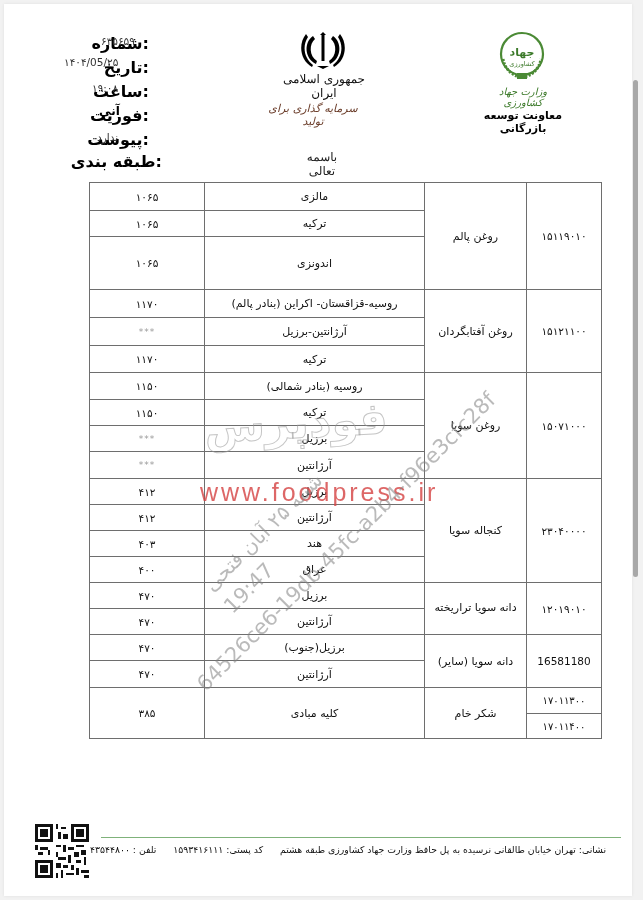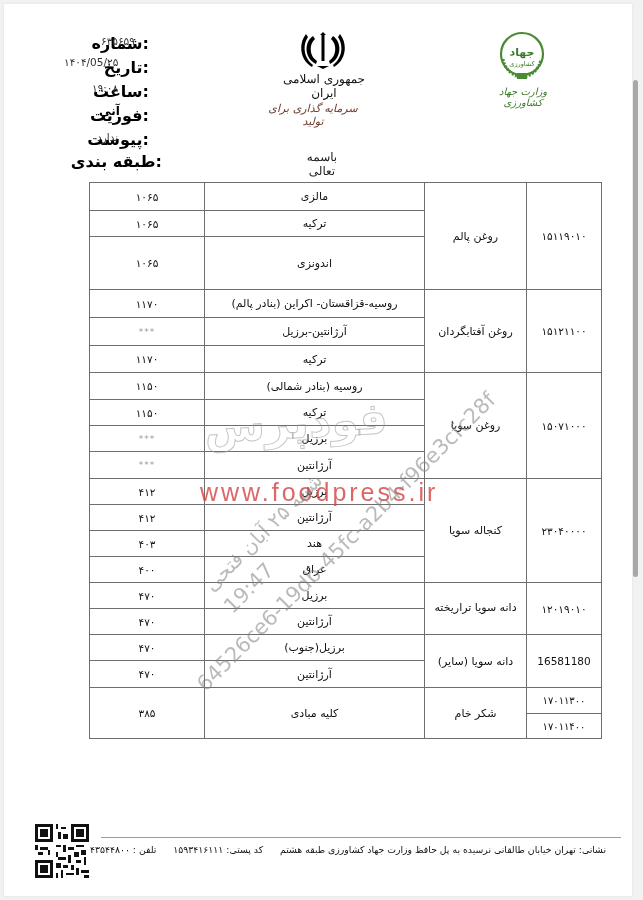--- a/index.html
+++ b/index.html
@@ -83,20 +83,21 @@
   <div class="besmeh">باسمه تعالی</div>
 
   <svg class="logo" viewBox="0 0 54 54">
     <circle cx="27" cy="25" r="21" fill="none" stroke="#4b8a35" stroke-width="2.2"></circle>
     <path d="M8 30 C10 42 20 48 27 48 C34 48 44 42 46 30" fill="none" stroke="#4b8a35" stroke-width="3" stroke-dasharray="2 1.5"></path>
     <rect x="22" y="44" width="10" height="6" fill="#4b8a35"></rect>
     <text x="27" y="27" text-anchor="middle" font-family="DejaVu Sans, sans-serif" font-size="11" font-weight="bold" fill="#3c7a2a">جهاد</text>
     <text x="27" y="37" text-anchor="middle" font-family="DejaVu Sans, sans-serif" font-size="6.5" fill="#3c7a2a">کشاورزی</text>
   </svg>
   <div class="ministry-name">وزارت جهاد کشاورزی</div>
+  <div class="dept">معاونت توسعه بازرگانی</div>
 
   <table class="tbl">
     <colgroup>
       <col style="width:74px">
         <col style="width:96px">
         <col style="width:219px">
         <col style="width:114px">
     </colgroup>
     <tbody>
 

